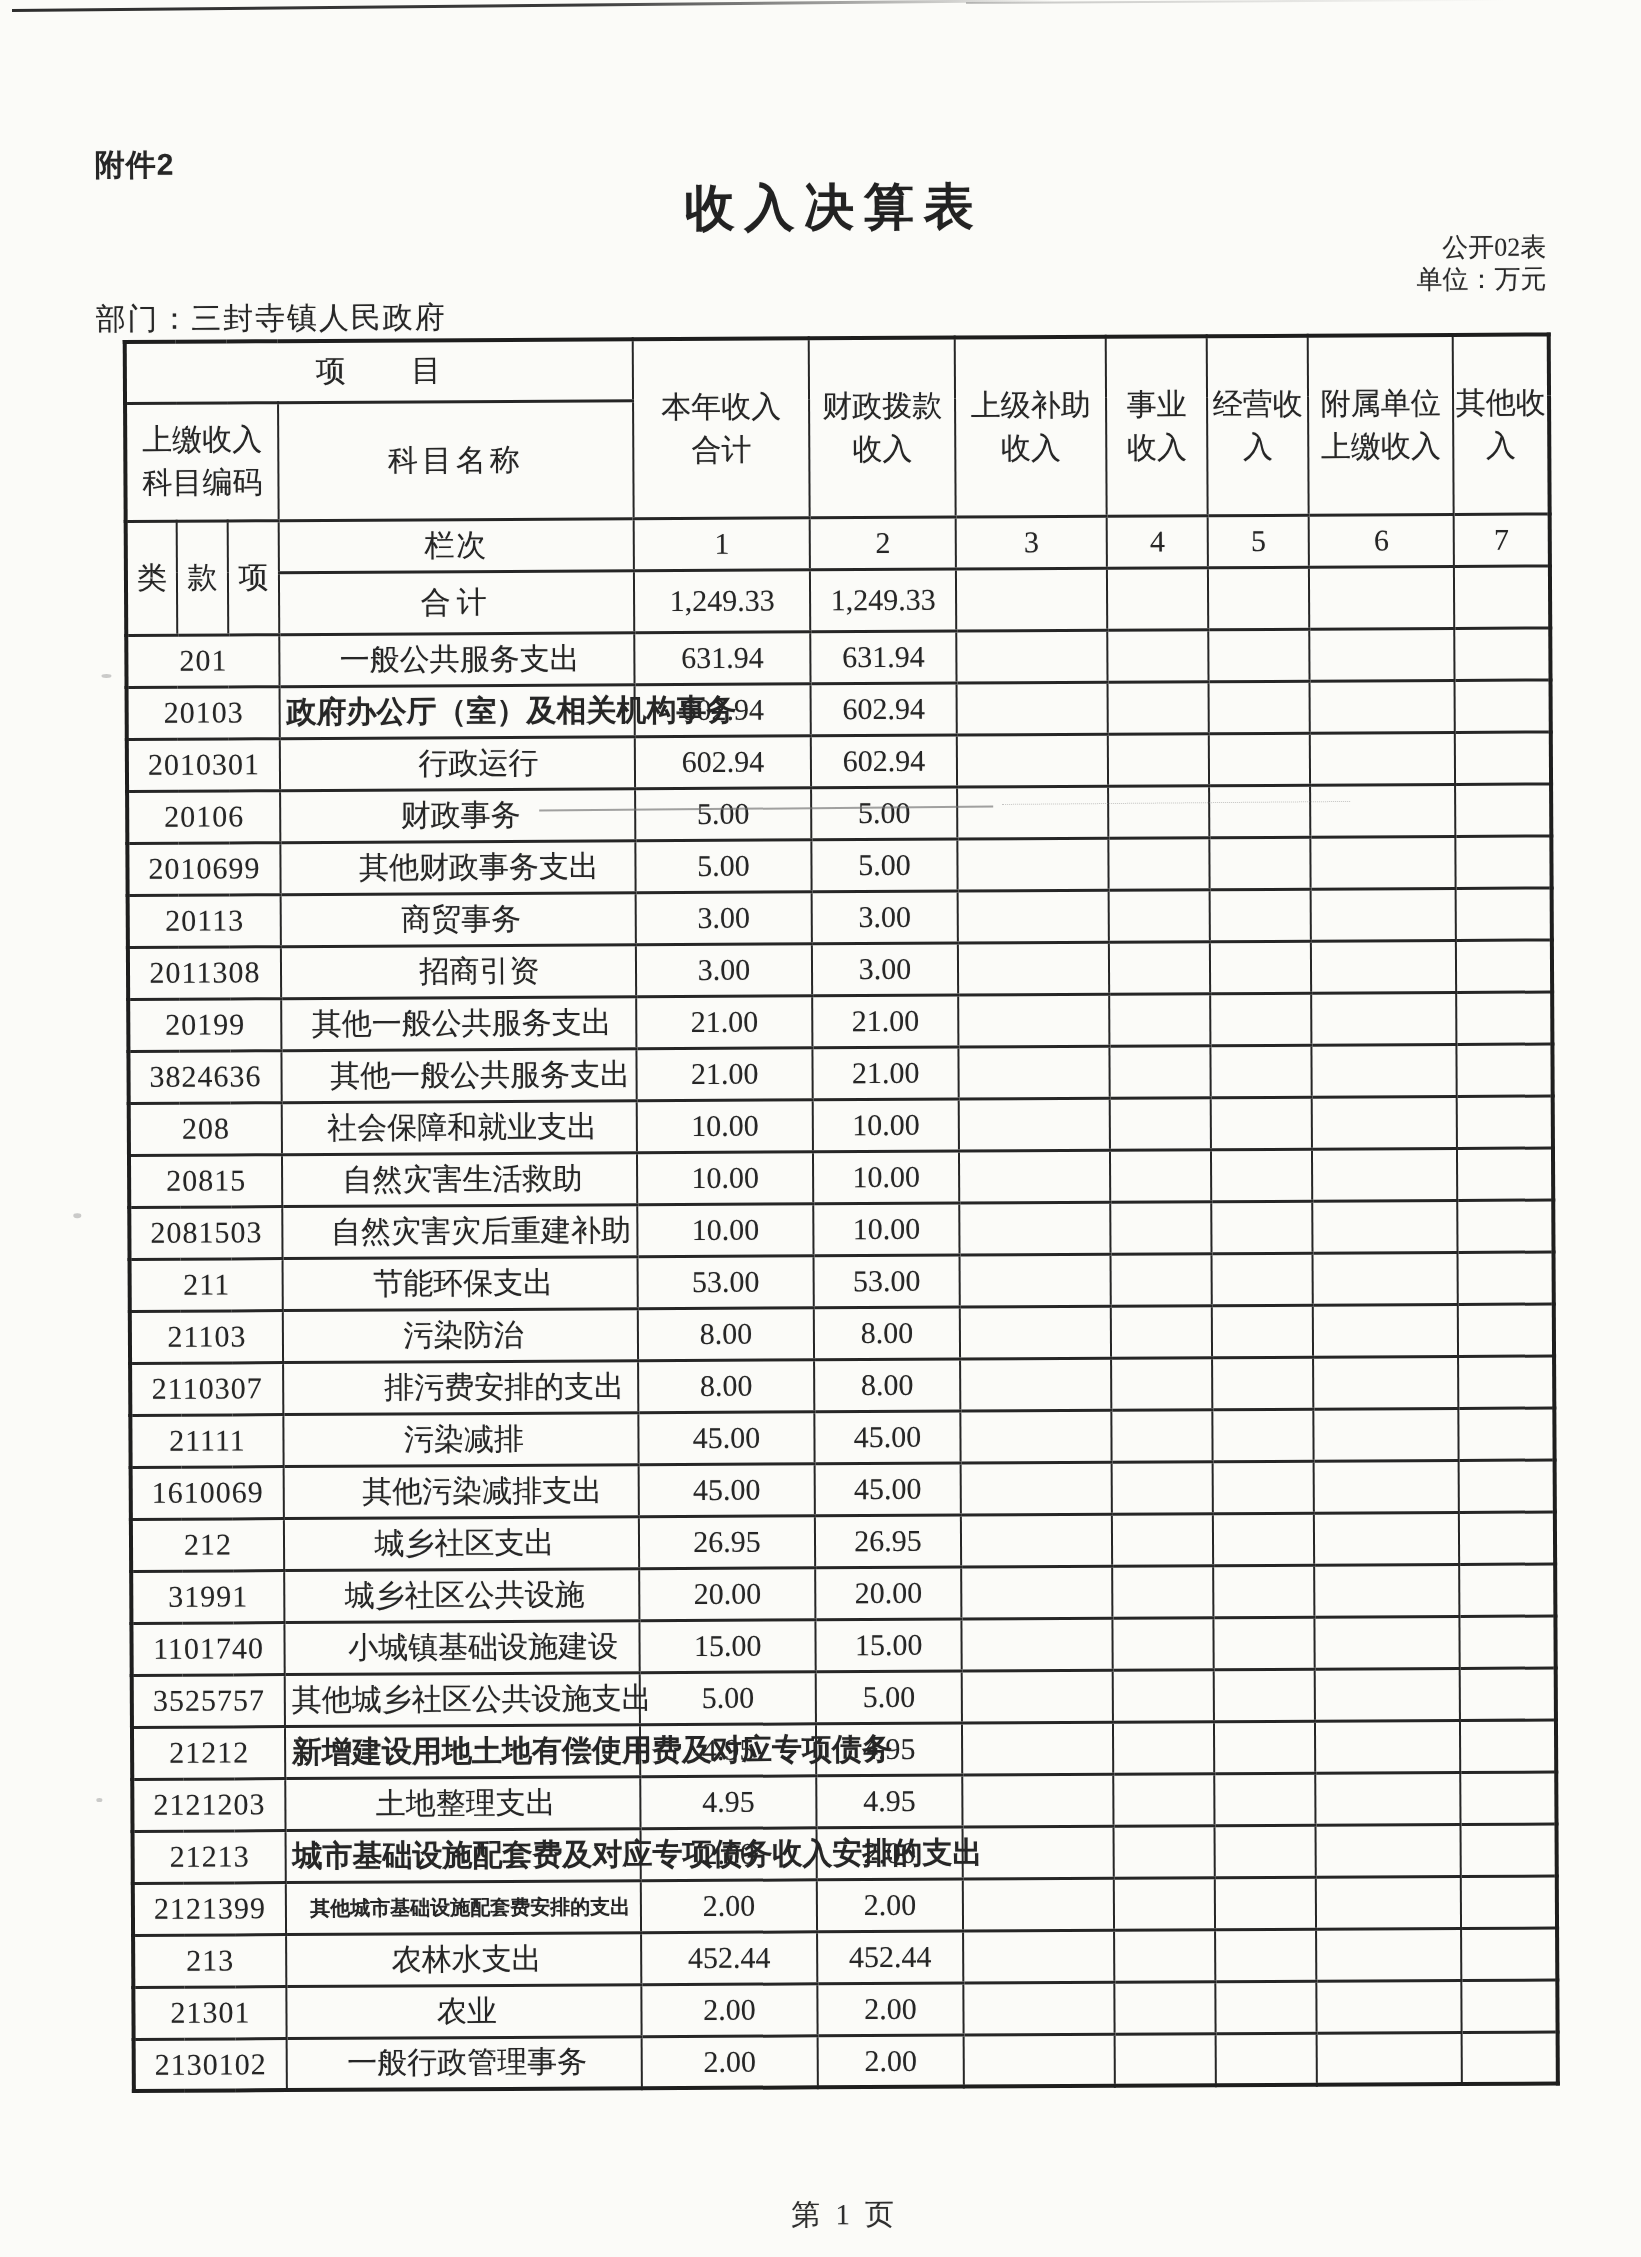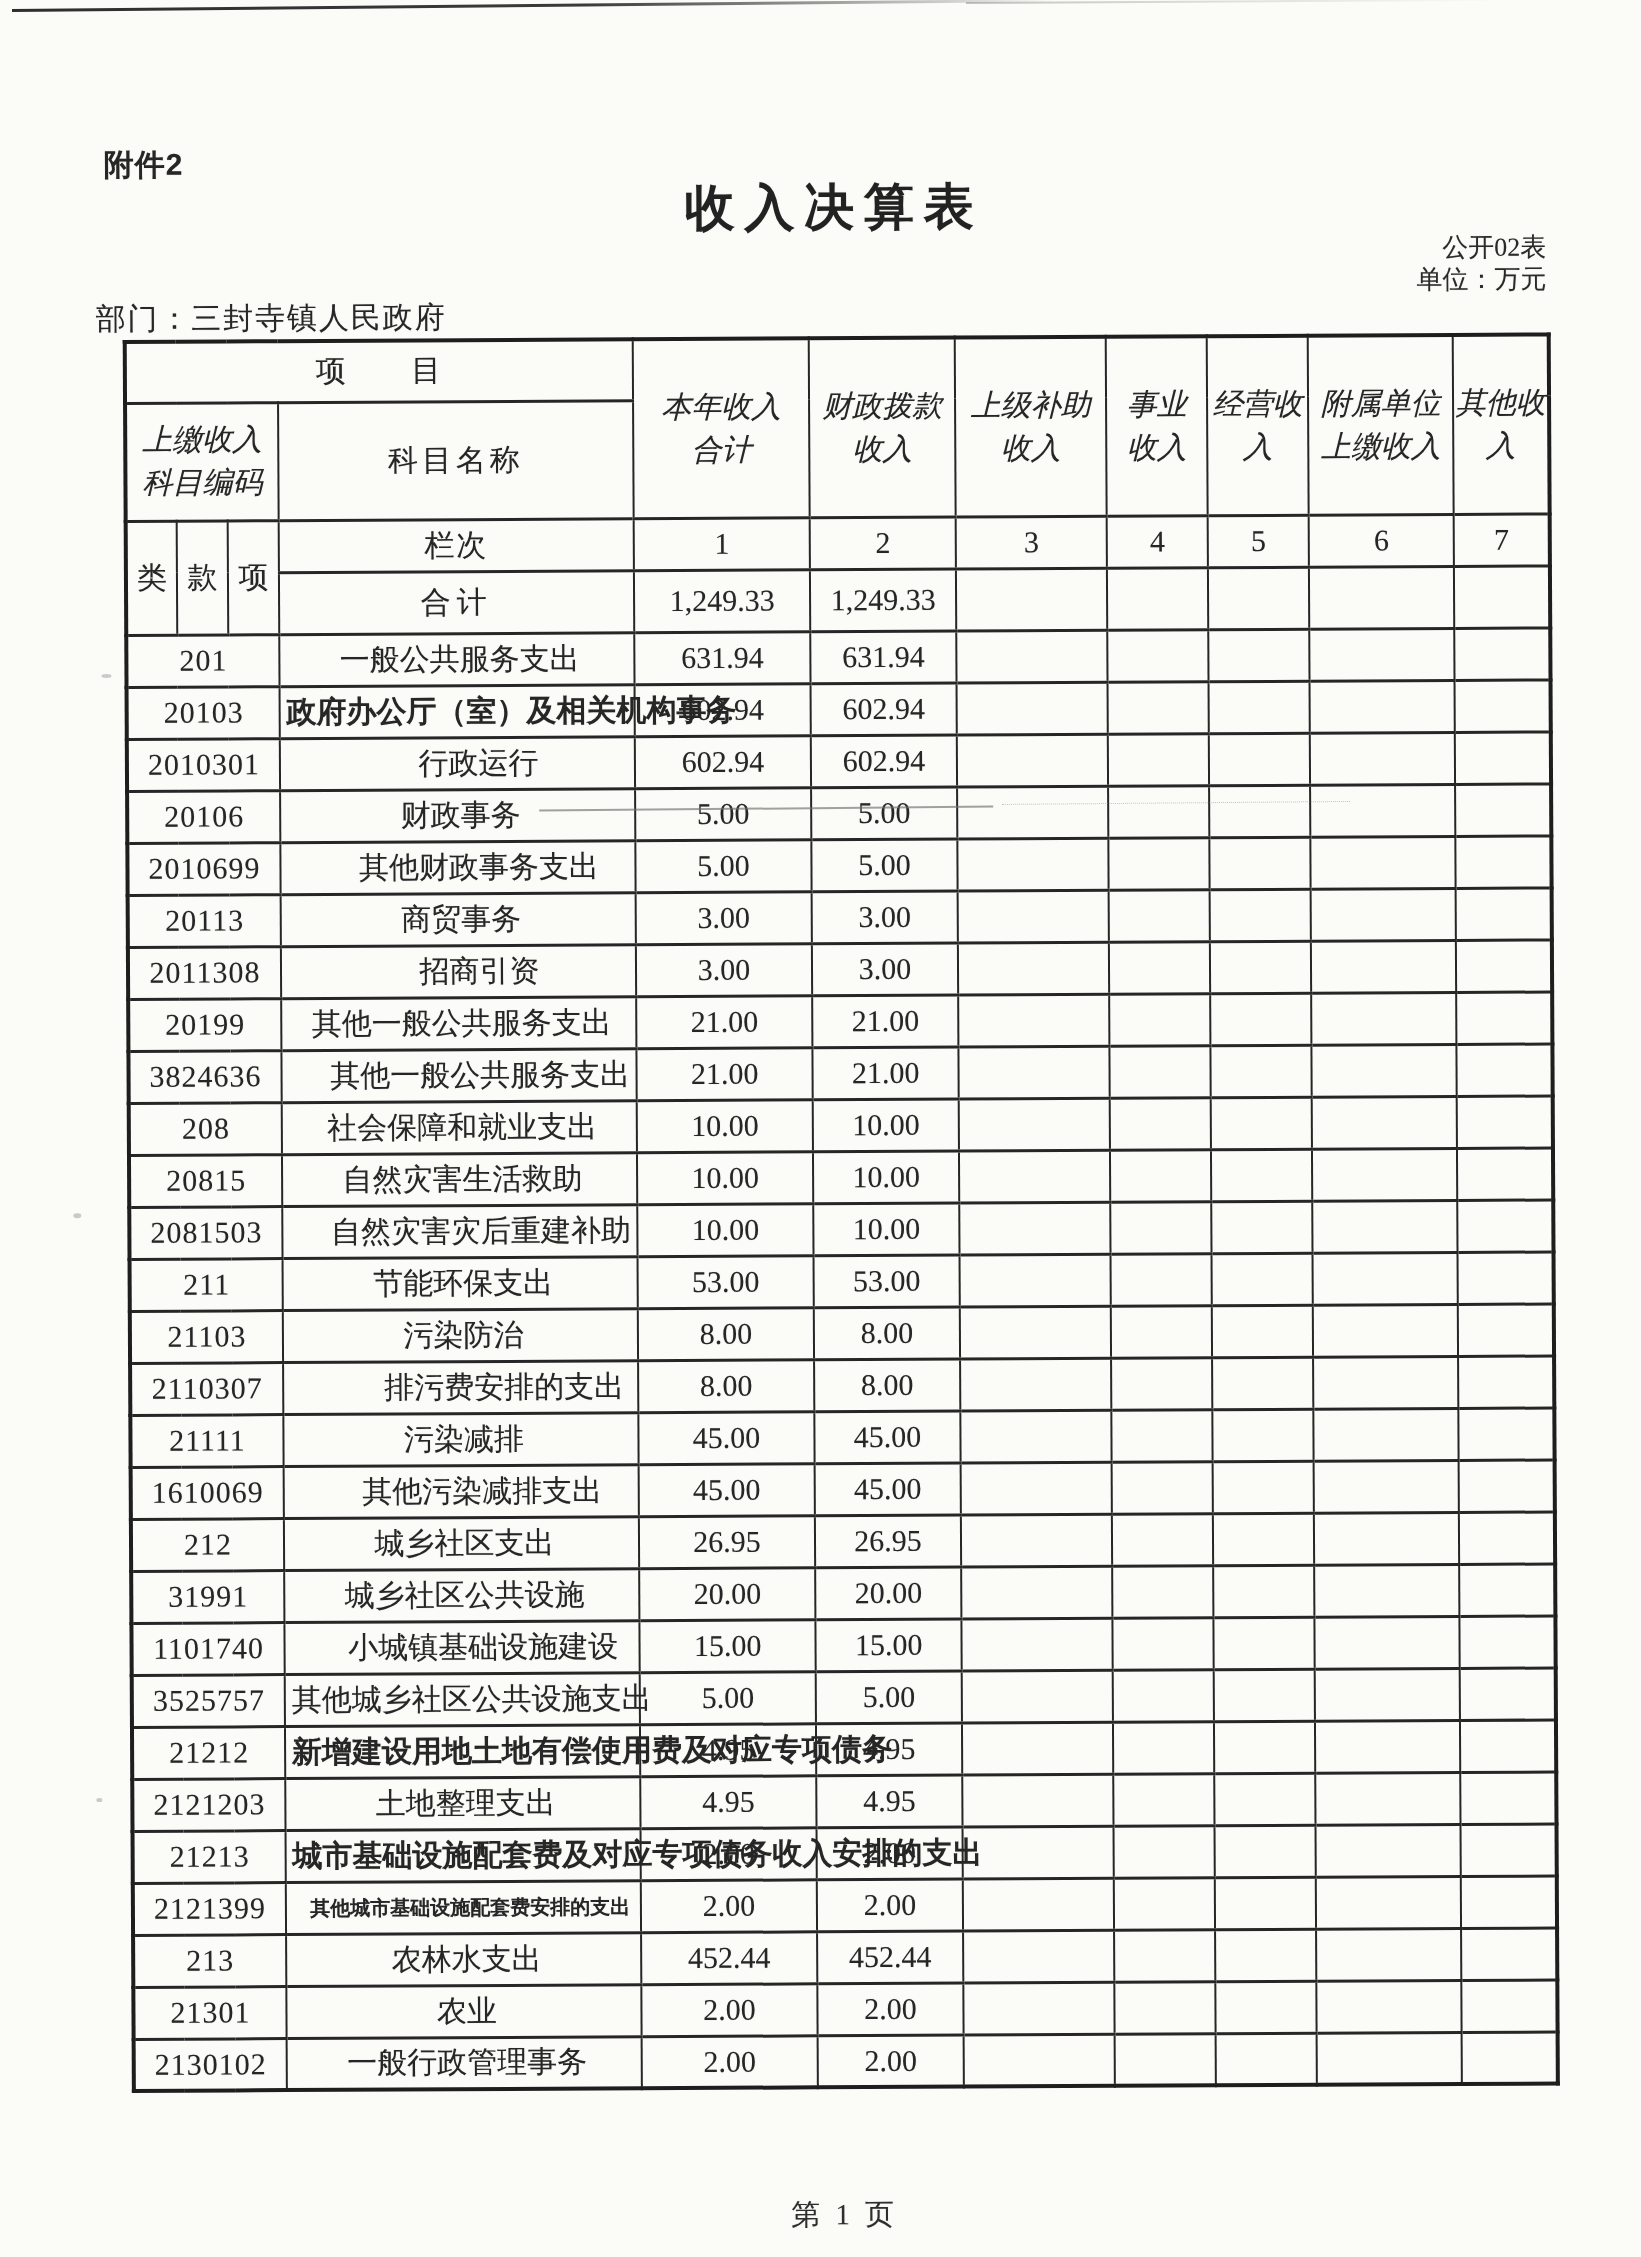--- a/index.html
+++ b/index.html
@@ -27,21 +27,21 @@
   .sheet{
     position:absolute;inset:0;
     transform:rotate(-0.3deg);
     transform-origin:116px 1159px;
     text-shadow:0 0 1px rgba(40,40,40,.28);
   }
 
   .attachment{
     position:absolute;left:100px;top:145px;
     font-family:"Liberation Sans","DejaVu Sans",sans-serif;
-    font-weight:bold;font-size:30px;letter-spacing:1px;margin-left:9px;
+    font-weight:bold;font-size:30px;letter-spacing:1px;
   }
   .title{
     position:absolute;left:127px;top:178px;width:1424px;margin:0;
     text-align:center;
     font-family:"Liberation Sans","DejaVu Sans",sans-serif;
     font-weight:bold;font-size:50px;letter-spacing:9.7px;color:#222;
   }
   .meta-right{
     position:absolute;left:127px;top:239px;width:1424px;
     text-align:right;font-size:26px;line-height:32px;color:#2a2a2a;
@@ -64,21 +64,21 @@
     font-size:30px;color:#262626;
     padding:0;overflow:visible;
   }
   tr.r-a{height:61px}
   tr.r-b{height:118px}
   tr.r-c{height:52px}
   tr.r-d{height:62px}
   tbody tr{height:52px}
 
   td.proj{font-size:33px;letter-spacing:1.9px;}
-  td.colh,td.codeh{white-space:pre-line;line-height:1.42;font-size:30px;font-style:italic;}
+  td.colh,td.codeh{white-space:pre-line;line-height:1.42;font-size:30px;}
   td.nameh{font-size:33px;letter-spacing:3.9px;}
   td.sub{font-size:31px;}
   td.lanci{font-size:30px;letter-spacing:1.9px;}
   td.cnum{font-size:29px;}
   td.totlbl{font-size:32px;letter-spacing:5.8px;}
 
   td.code{font-size:29px;letter-spacing:1px;}
   td.name{
     text-align:left;white-space:nowrap;font-size:30px;
   }

